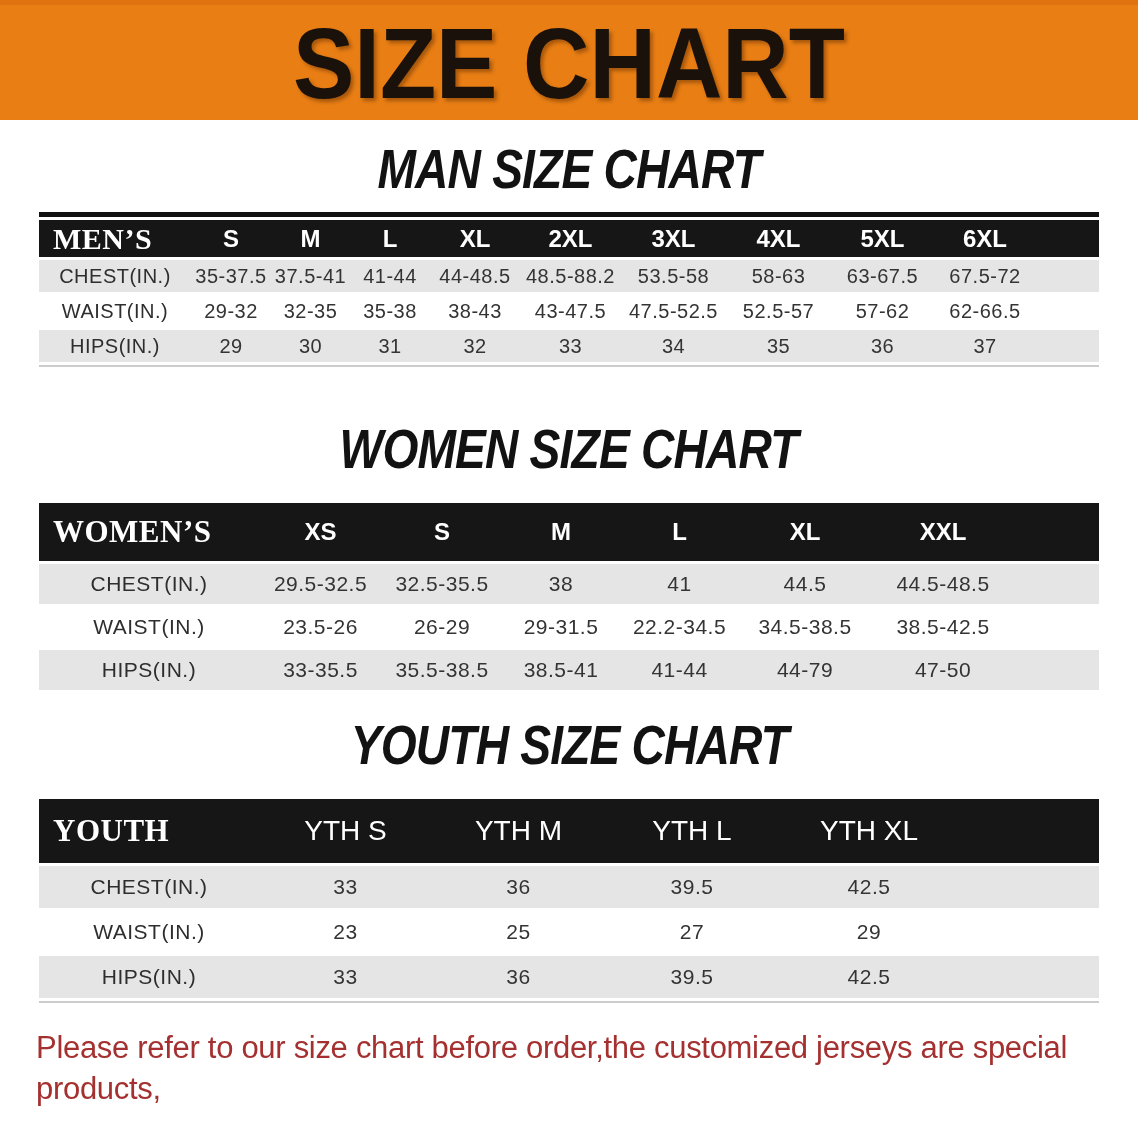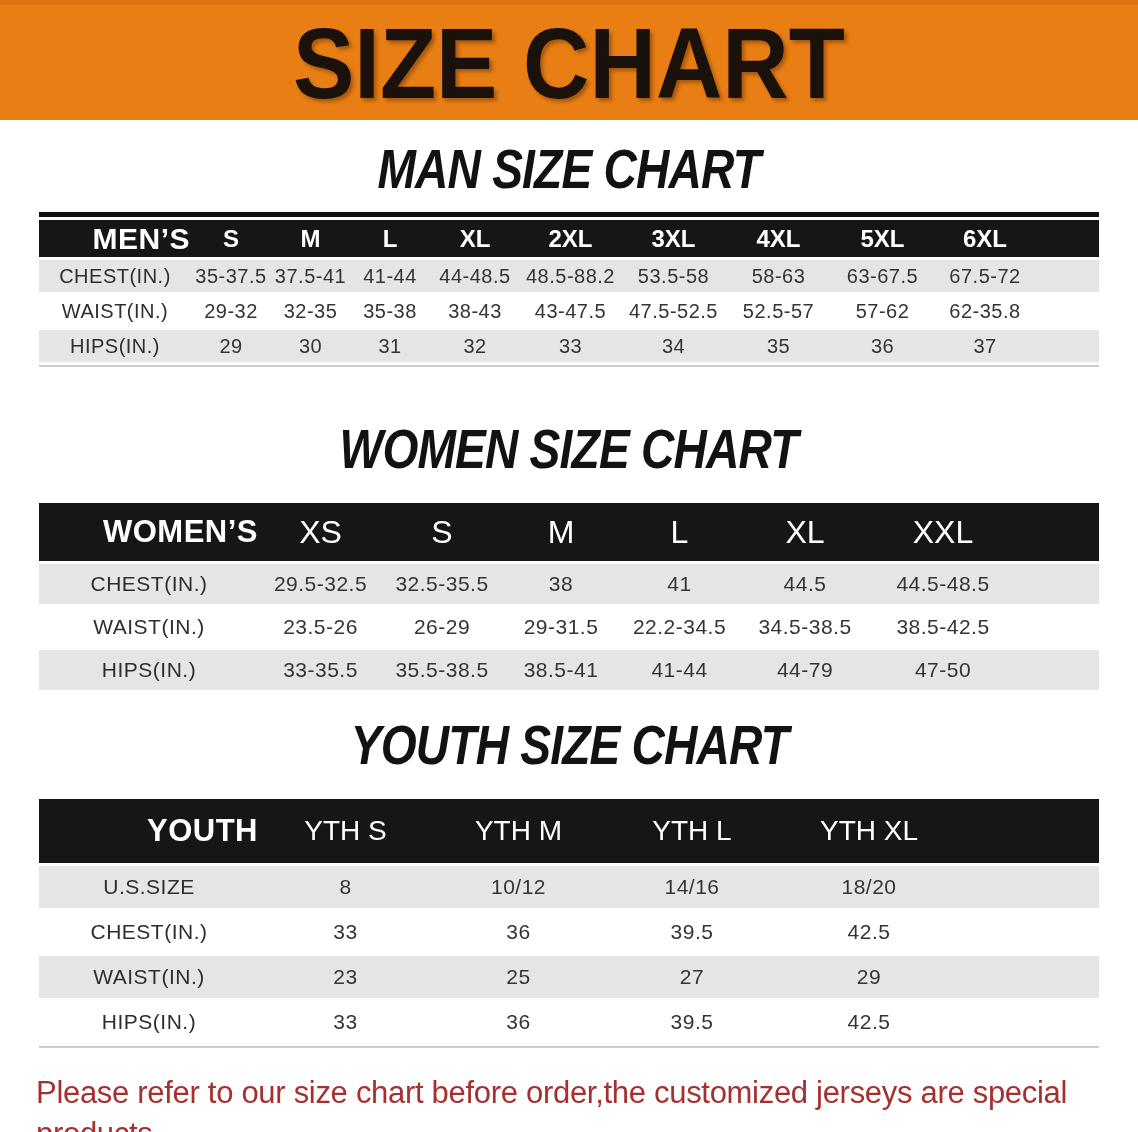--- a/index.html
+++ b/index.html
@@ -31,36 +31,36 @@
   
   .size-table{
     width:1060px;margin:0 auto;table-layout:fixed;
     border-collapse:separate;border-spacing:0 3px;
   }
   .size-table th{
     background:#161616;color:#ffffff;font-weight:600;
     text-align:center;white-space:nowrap;overflow:visible;
   }
   .size-table th:first-child{
-    text-align:right;padding-left:24px;font-weight:800;letter-spacing:0.5px;
+    text-align:left;padding-left:14px;font-weight:800;letter-spacing:0.5px;font-family:Liberation Serif, serif;
   }
   .size-table td{
     text-align:center;color:#343434;letter-spacing:0.5px;white-space:nowrap;
   }
   .size-table tbody tr:nth-child(odd) td{background:#e5e5e5;}
   .size-table tbody tr:nth-child(even) td{background:#ffffff;}
   .size-table td:first-child{color:#2e2e2e;}
 
   .mens{margin-top:20px;border-top:5px solid #111111;border-bottom:2px solid #cccccc;}
   .mens th{height:35px;font-size:24px;}
   .mens th:first-child{font-size:30px;}
   .mens td{height:30px;font-size:20px;}
 
   .womens{margin-top:28px;}
-  .womens th{height:56px;font-size:32px;font-weight:400;}
+  .womens th{height:56px;font-size:24px;font-weight:700;}
   .womens th:first-child{font-size:31px;font-weight:800;}
   .womens td{height:38px;font-size:21px;}
 
   .youth{margin-top:28px;border-bottom:2px solid #cccccc;}
   .youth th{height:62px;font-size:28px;font-weight:500;margin-left:48px;}
   .youth th:first-child{font-size:31px;font-weight:800;}
   .youth td{height:40px;font-size:21px;}
 
   
   .note{
@@ -124,21 +124,21 @@
       <tr>
         <td>WAIST(IN.)</td>
         <td>29-32</td>
         <td>32-35</td>
         <td>35-38</td>
         <td>38-43</td>
         <td>43-47.5</td>
         <td>47.5-52.5</td>
         <td>52.5-57</td>
         <td>57-62</td>
-        <td>62-35.8</td>
+        <td>62-66.5</td>
         <td></td>
       </tr>
       <tr>
         <td>HIPS(IN.)</td>
         <td>29</td>
         <td>30</td>
         <td>31</td>
         <td>32</td>
         <td>33</td>
         <td>34</td>
@@ -227,28 +227,20 @@
         <th>YOUTH</th>
         <th>YTH S</th>
         <th>YTH M</th>
         <th>YTH L</th>
         <th>YTH XL</th>
         <th></th>
       </tr>
     </thead>
     <tbody>
       <tr>
-        <td>U.S.SIZE</td>
-        <td>8</td>
-        <td>10/12</td>
-        <td>14/16</td>
-        <td>18/20</td>
-        <td></td>
-      </tr>
-      <tr>
         <td>CHEST(IN.)</td>
         <td>33</td>
         <td>36</td>
         <td>39.5</td>
         <td>42.5</td>
         <td></td>
       </tr>
       <tr>
         <td>WAIST(IN.)</td>
         <td>23</td>

